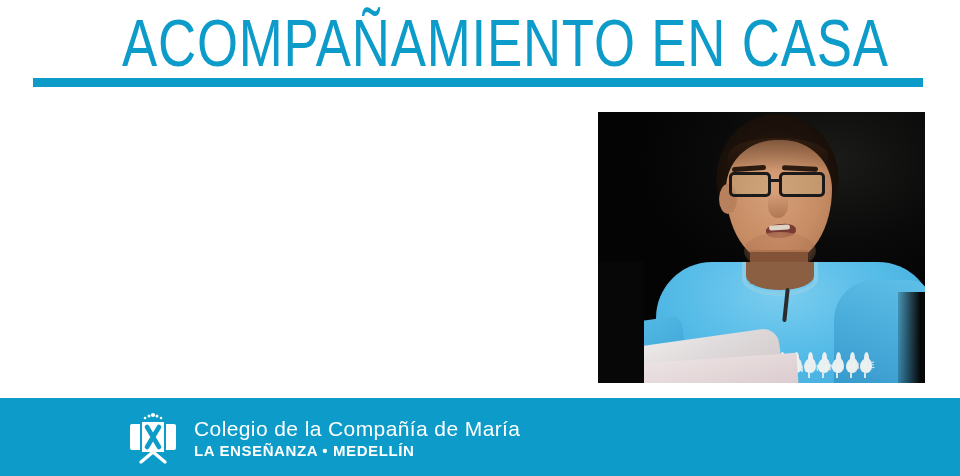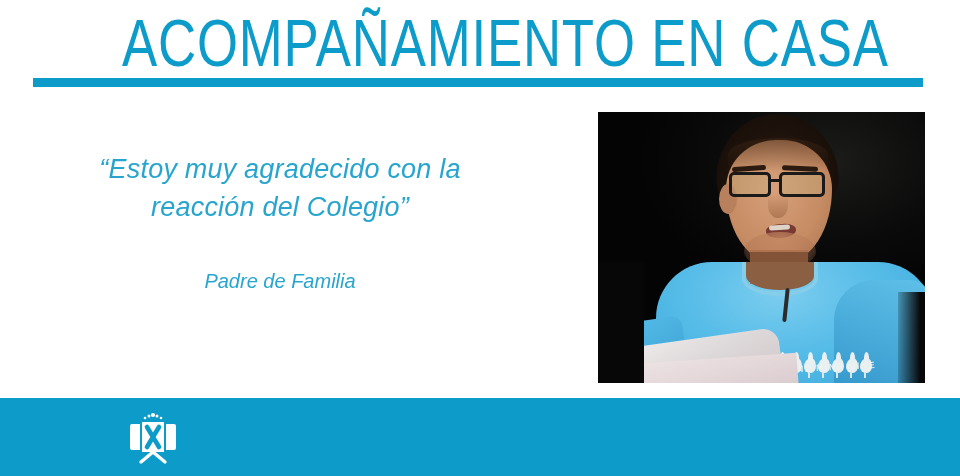--- a/index.html
+++ b/index.html
@@ -432,25 +432,20 @@
 </head>
 <body>
 
 <div class="slide">
 
   <div class="title-block">
     <div class="title-text">ACOMPAÑAMIENTO EN CASA</div>
     <div class="title-rule"></div>
   </div>
 
-  <div class="quote-block">
-    <div class="quote-text">“Estoy muy agradecido con la</div>
-    <div class="quote-text">reacción del Colegio”</div>
-    <div class="quote-attrib">Padre de Familia</div>
-  </div>
 
   <div class="photo">
     <div class="photo-bg"></div>
 
     <div class="ph-shirt"></div>
     <div class="ph-shirt-shoulder-r"></div>
     <div class="ph-arm-left"></div>
 
     <div class="ph-hair"></div>
     <div class="ph-face"></div>
@@ -528,16 +523,20 @@
             <circle cx="35" cy="8" r="1.3"></circle>
           </g>
           <path d="M6 14 h8 v26 h-8 a2 2 0 0 1 -2 -2 v-22 a2 2 0 0 1 2 -2 z" fill="#ffffff"></path>
           <path d="M40 14 h8 a2 2 0 0 1 2 2 v22 a2 2 0 0 1 -2 2 h-8 z" fill="#ffffff"></path>
           <rect x="16" y="12" width="22" height="30" fill="#ffffff"></rect>
           <path d="M21 17 l12 20 M33 17 l-12 20" stroke="#0d9cc9" stroke-width="4.6" fill="none" stroke-linecap="round"></path>
           <path d="M20 17 h14 v4 h-14 z M20 33 h14 v4 h-14 z" fill="#0d9cc9" opacity="0"></path>
           <path d="M27 42 l-12 10 M27 42 l12 10" stroke="#ffffff" stroke-width="3.4" fill="none" stroke-linecap="round"></path>
         </svg>
       </div>
+      <div class="footer-names">
+        <div class="footer-line1">Colegio de la Compañía de María</div>
+        <div class="footer-line2">LA ENSEÑANZA • MEDELLÍN</div>
+      </div>
     </div>
   </div>
 
 </div>
 
 </body></html>

